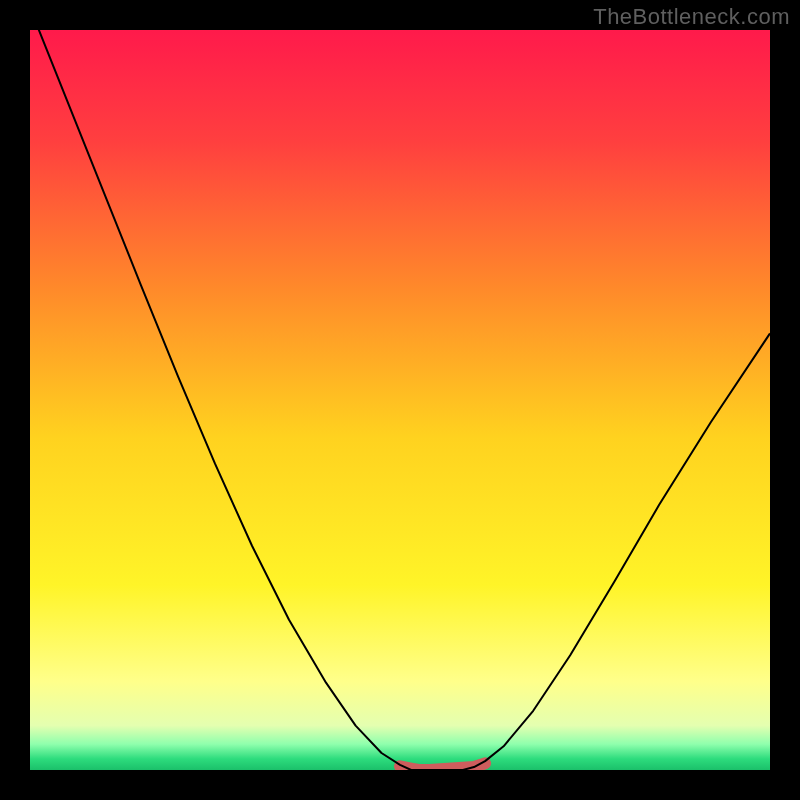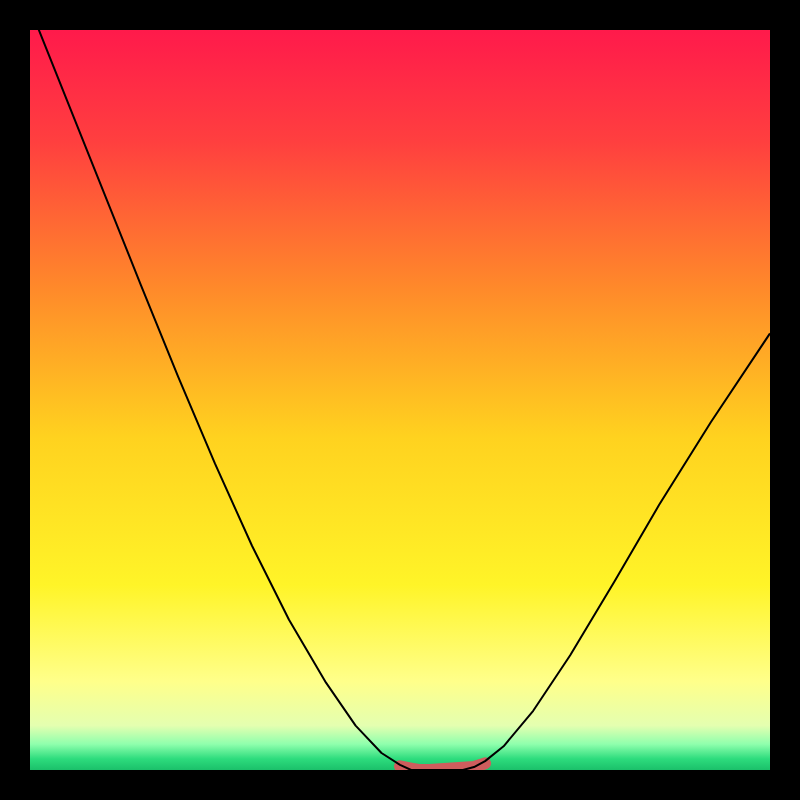--- a/index.html
+++ b/index.html
@@ -37,20 +37,21 @@
   .plot-area svg {
     display: block;
     width: 740px;
     height: 740px;
   }
 </style>
 </head>
 <body>
 
 <div class="frame">
+  <div class="watermark">TheBottleneck.com</div>
   <div class="plot-area">
     <svg id="chart-svg" viewBox="0 0 740 740" preserveAspectRatio="none">
         <defs>
           <linearGradient id="bg-grad" x1="0" y1="0" x2="0" y2="1">
             <stop offset="0%" stop-color="#ff1a4b"></stop>
             <stop offset="15%" stop-color="#ff3f3f"></stop>
             <stop offset="35%" stop-color="#ff8a2a"></stop>
             <stop offset="55.00000000000001%" stop-color="#ffd21f"></stop>
             <stop offset="75%" stop-color="#fff428"></stop>
             <stop offset="88%" stop-color="#ffff8a"></stop>

